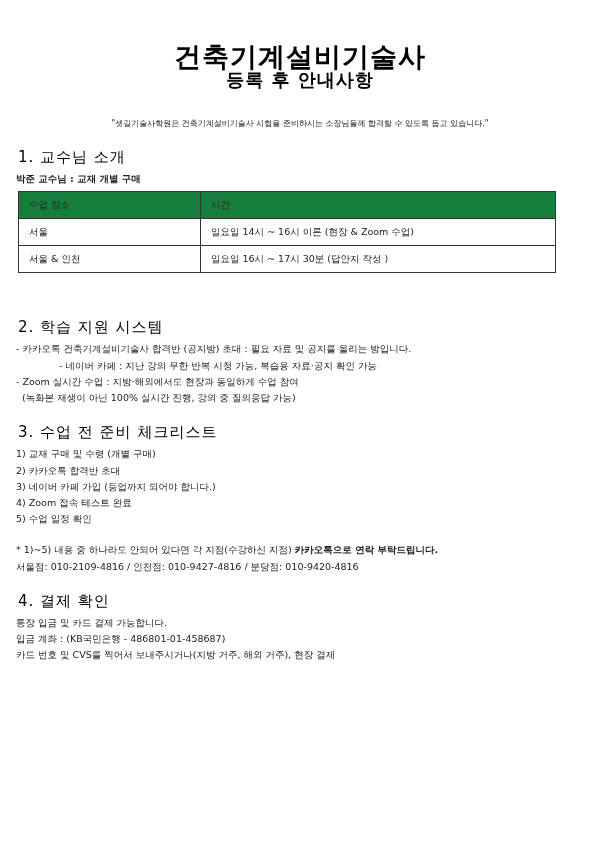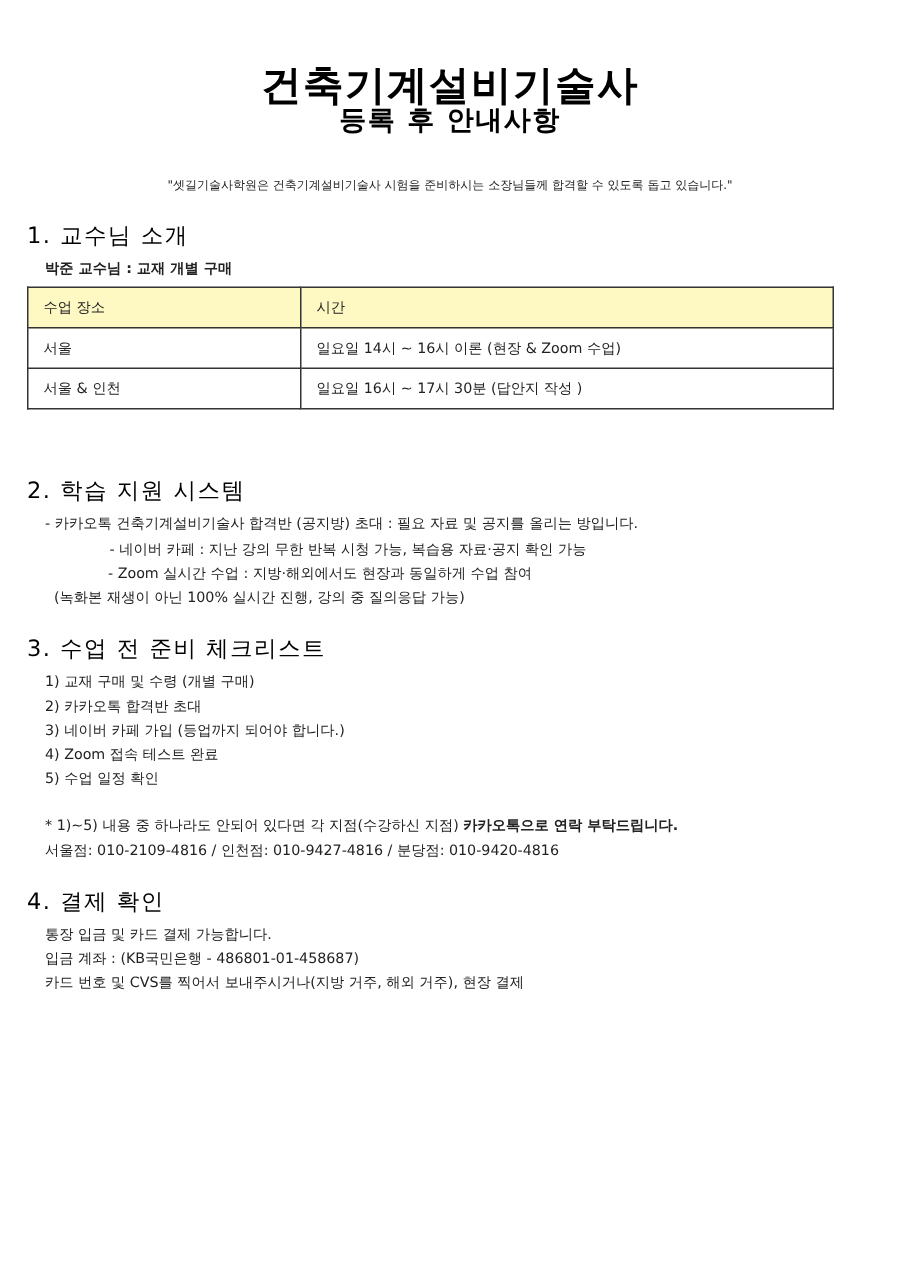--- a/index.html
+++ b/index.html
@@ -5,27 +5,27 @@
   html, body { margin:0; padding:0; background:#ffffff; }
   body { width:600px; height:845px; position:relative; overflow:hidden;
          font-family:"DejaVu Sans", sans-serif; color:#111; }
   .title { position:absolute; top:39px; left:0; width:600px; text-align:center;
            font-size:27px; font-weight:bold; letter-spacing:1px; color:#000; }
   .subtitle { position:absolute; top:68px; left:0; width:600px; text-align:center;
               font-size:18px; font-weight:bold; color:#000; letter-spacing:1px; }
   .quote { position:absolute; top:118px; left:0; width:600px; text-align:center;
            font-size:8px; color:#222; }
   .h { position:absolute; left:18px; font-size:15px; font-weight:normal; color:#000; letter-spacing:1px; }
-  .line { position:absolute; left:30px; font-size:9.5px; color:#222; white-space:nowrap; }
+  .line { position:absolute; left:16px; font-size:9.5px; color:#222; white-space:nowrap; }
   .bold { font-weight:bold; }
   table.sched { position:absolute; top:191px; left:18px; width:538px; border-collapse:collapse;
                 font-size:9.5px; color:#222; }
   table.sched td, table.sched th { border:1px solid #333; text-align:left; padding:0 10px;
                 font-weight:normal; }
-  table.sched th { background:#fef9c3; height:26px; }
+  table.sched th { background:#15803d; height:26px; }
   table.sched td { height:26px; }
   table.sched .c1 { width:161px; }
 </style>
 </head>
 <body>
 
 <div class="title">건축기계설비기술사</div>
 <div class="subtitle">등록 후 안내사항</div>
 <div class="quote">"셋길기술사학원은 건축기계설비기술사 시험을 준비하시는 소장님들께 합격할 수 있도록 돕고 있습니다."</div>
 
@@ -45,21 +45,21 @@
   <tr>
     <td class="c1">서울 &amp; 인천</td>
     <td>일요일 16시 ~ 17시 30분 (답안지 작성 )</td>
   </tr>
 </tbody>
   </table>
 
 <div class="h" style="top:318px;">2. 학습 지원 시스템</div>
 <div class="line" style="top:343px;">- 카카오톡 건축기계설비기술사 합격반 (공지방) 초대 : 필요 자료 및 공지를 올리는 방입니다.</div>
 <div class="line" style="top:360px;margin-left:43px;">- 네이버 카페 : 지난 강의 무한 반복 시청 가능, 복습용 자료·공지 확인 가능</div>
-<div class="line" style="top:376px;margin-left:42px;">- Zoom 실시간 수업 : 지방·해외에서도 현장과 동일하게 수업 참여</div>
+<div class="line" style="top:376px;">- Zoom 실시간 수업 : 지방·해외에서도 현장과 동일하게 수업 참여</div>
 <div class="line" style="top:392px; white-space:pre;">  (녹화본 재생이 아닌 100% 실시간 진행, 강의 중 질의응답 가능)</div>
 
 <div class="h" style="top:423px;">3. 수업 전 준비 체크리스트</div>
 <div class="line" style="top:448px;">1) 교재 구매 및 수령 (개별 구매)</div>
 <div class="line" style="top:465px;">2) 카카오톡 합격반 초대</div>
 <div class="line" style="top:481px;">3) 네이버 카페 가입 (등업까지 되어야 합니다.)</div>
 <div class="line" style="top:497px;">4) Zoom 접속 테스트 완료</div>
 <div class="line" style="top:513px;">5) 수업 일정 확인</div>
 
 <div class="line" style="top:544px;">

